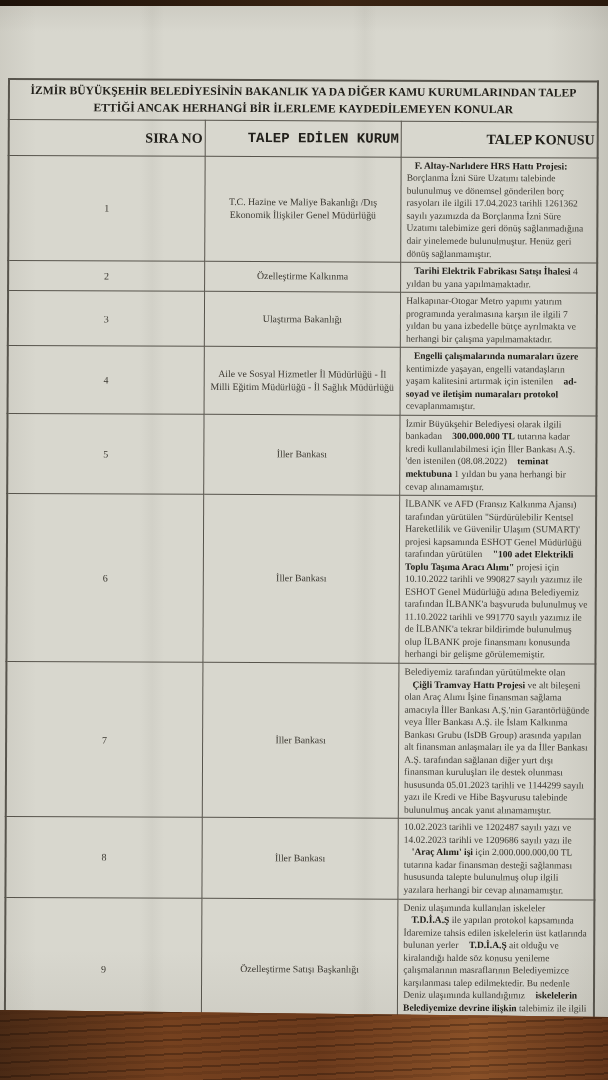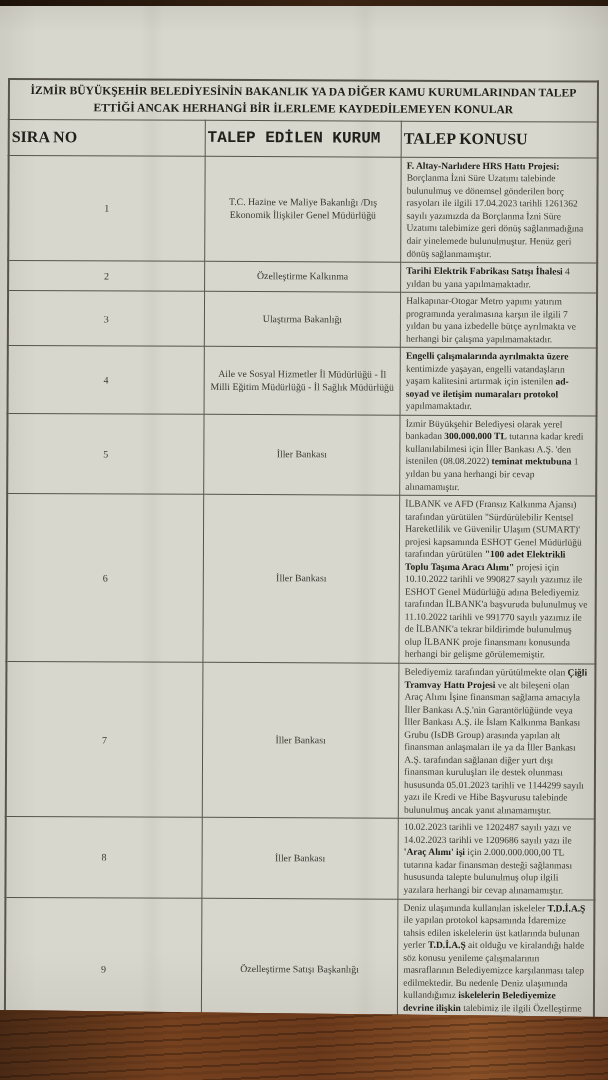--- a/index.html
+++ b/index.html
@@ -40,27 +40,27 @@
   table.sheet td,table.sheet th{
     border:1px solid var(--border);
     overflow:hidden;
   }
   table.sheet{border:2px solid var(--border);}
   .title-cell{
     height:40px;text-align:center;font-weight:bold;color:var(--ink-bold);
     font-size:11.6px;line-height:1.5;padding:2px 6px;vertical-align:middle;
   }
   .header-row th{
-    height:36px;font-size:16px;color:var(--ink-bold);text-align:left;
+    height:36px;font-size:14px;color:var(--ink-bold);text-align:right;
     vertical-align:middle;padding:1px 2px;line-height:1.25;
   }
   td.c-no{ text-align:center;font-size:10px;vertical-align:middle;padding:1px 2px;}
   td.c-kurum{ text-align:center;font-size:9.8px;vertical-align:middle;padding:1px 5px;line-height:1.3;}
   td.c-konu{ text-align:left;font-size:9.5px;vertical-align:middle;padding:2px 5px;line-height:1.32;}
-  td.c-konu b{color:var(--ink-bold);}
+  td.c-konu b{color:var(--ink-bold);margin-left:8px;}
   tbody tr:nth-child(1){height:70px}
   tbody tr:nth-child(2){height:22px}
   tbody tr:nth-child(3){height:38px}
   tbody tr:nth-child(4){height:48px}
   tbody tr:nth-child(5){height:47px}
   tbody tr:nth-child(6){height:117px}
   tbody tr:nth-child(7){height:96px}
   tbody tr:nth-child(8){height:57px}
   tbody tr:nth-child(9){height:88px}
   tbody tr:nth-child(10){height:80px}
@@ -97,26 +97,26 @@
             <td class="c-konu"><b>Tarihi Elektrik Fabrikası Satışı İhalesi</b><span> 4 yıldan bu yana yapılmamaktadır.</span></td>
           </tr>
           <tr>
             <td class="c-no">3</td>
             <td class="c-kurum">Ulaştırma Bakanlığı</td>
             <td class="c-konu"><span>Halkapınar-Otogar Metro yapımı yatırım programında yeralmasına karşın ile ilgili 7 yıldan bu yana izbedelle bütçe ayrılmakta ve herhangi bir çalışma yapılmamaktadır.</span></td>
           </tr>
           <tr>
             <td class="c-no">4</td>
             <td class="c-kurum">Aile ve Sosyal Hizmetler İl Müdürlüğü - İl Milli Eğitim Müdürlüğü - İl Sağlık Müdürlüğü</td>
-            <td class="c-konu"><b>Engelli çalışmalarında ayrılmakta üzere</b><span> kentimizde yaşayan, engelli vatandaşların yaşam kalitesini artırmak için istenilen </span><b>ad-soyad ve iletişim numaraları protokol</b><span>  yapılmamaktadır.</span></td>
+            <td class="c-konu"><b>Engelli çalışmalarında numaraları üzere</b><span> kentimizde yaşayan, engelli vatandaşların yaşam kalitesini artırmak için istenilen </span><b>ad-soyad ve iletişim numaraları protokol</b><span>  cevaplanmamıştır.</span></td>
           </tr>
           <tr>
             <td class="c-no">5</td>
             <td class="c-kurum">İller Bankası</td>
-            <td class="c-konu"><span>İzmir Büyükşehir Belediyesi olarak yerel bankadan </span><b>300.000.000 TL</b><span> tutarına kadar kredi kullanılabilmesi için İller Bankası A.Ş. 'den istenilen (08.08.2022) </span><b>teminat mektubuna</b><span>  1 yıldan bu yana  herhangi bir cevap alınamamıştır.</span></td>
+            <td class="c-konu"><span>İzmir Büyükşehir Belediyesi olarak ilgili bankadan </span><b>300.000.000 TL</b><span> tutarına kadar kredi kullanılabilmesi için İller Bankası A.Ş. 'den istenilen (08.08.2022) </span><b>teminat mektubuna</b><span>  1 yıldan bu yana  herhangi bir cevap alınamamıştır.</span></td>
           </tr>
           <tr>
             <td class="c-no">6</td>
             <td class="c-kurum">İller Bankası</td>
             <td class="c-konu"><span>İLBANK ve AFD (Fransız Kalkınma Ajansı) tarafından yürütülen "Sürdürülebilir Kentsel Hareketlilik ve Güvenilir Ulaşım (SUMART)' projesi kapsamında ESHOT Genel Müdürlüğü tarafından yürütülen </span><b>"100 adet Elektrikli Toplu Taşıma Aracı Alımı"</b><span> projesi için 10.10.2022 tarihli ve 990827 sayılı yazımız ile ESHOT Genel Müdürlüğü adına Belediyemiz tarafından İLBANK'a başvuruda bulunulmuş ve 11.10.2022 tarihli ve 991770 sayılı yazımız ile de İLBANK'a tekrar bildirimde bulunulmuş olup İLBANK proje finansmanı konusunda herhangi bir gelişme görülememiştir.</span></td>
           </tr>
           <tr>
             <td class="c-no">7</td>
             <td class="c-kurum">İller Bankası</td>
             <td class="c-konu"><span>Belediyemiz tarafından yürütülmekte olan </span><b>Çiğli Tramvay Hattı Projesi</b><span> ve alt bileşeni olan Araç Alımı İşine finansman sağlama amacıyla İller Bankası A.Ş.'nin Garantörlüğünde veya İller Bankası A.Ş. ile İslam Kalkınma Bankası Grubu (IsDB Group) arasında yapılan alt finansman anlaşmaları ile ya da İller Bankası A.Ş. tarafından sağlanan diğer yurt dışı finansman kuruluşları ile destek olunması hususunda 05.01.2023 tarihli ve 1144299 sayılı yazı ile Kredi ve Hibe Başvurusu talebinde bulunulmuş ancak yanıt alınamamıştır.</span></td>

